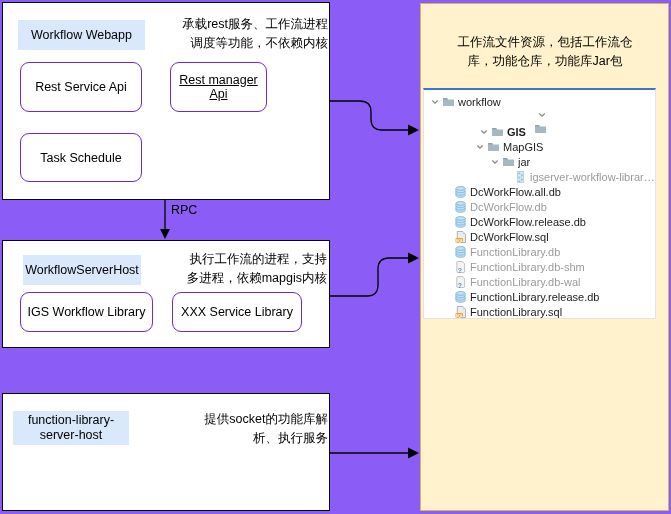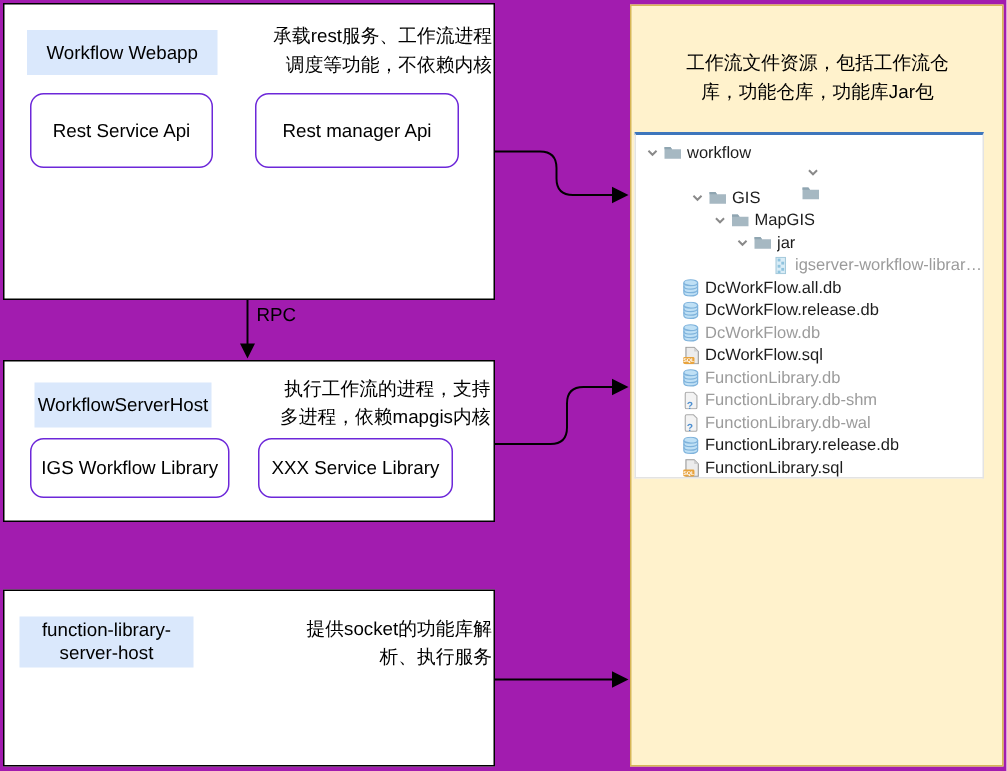--- a/index.html
+++ b/index.html
@@ -1,16 +1,16 @@
 <!DOCTYPE html>
 <html><head>
 <meta charset="utf-8">
 <style>
   html,body{margin:0;padding:0;background:#fff;}
-  .stage{position:relative;width:671px;height:514px;background:#a21caf;
+  .stage{position:relative;width:671px;height:514px;background:#8b5cf6;
          font-family:"Liberation Sans","DejaVu Sans",sans-serif;overflow:hidden;color:#000;}
   .outer-box{position:absolute;border:1px solid #000;background:#fff;box-sizing:border-box;}
   .chip{position:absolute;background:#DAE8FC;display:flex;align-items:center;justify-content:center;
         text-align:center;font-size:12.5px;line-height:15px;box-sizing:border-box;padding:1px 4px;}
   .desc{position:absolute;font-size:12.5px;line-height:19px;text-align:right;}
   .rbox{position:absolute;border:1px solid #6d28d9;border-radius:9px;background:#fff;
         display:flex;align-items:center;justify-content:center;font-size:12.5px;box-sizing:border-box;text-align:center;}
   .rpc-label{position:absolute;left:171px;top:203px;font-size:12.5px;}
   .panel{position:absolute;left:420px;top:3px;width:249px;height:508px;background:#FFF2CC;
          border:1px solid #D6B656;box-sizing:border-box;}
@@ -32,21 +32,22 @@
 
 <div class="stage">
 
   <div class="outer-box" style="left:2px;top:2px;width:328px;height:198px;"></div>
   <div class="chip" style="left:18px;top:20px;width:127px;height:30px;">Workflow  Webapp</div>
   <div class="desc" style="left:158px;top:15px;width:170px;">
     <span>承载rest服务、工作流进程</span><br>
     <span>调度等功能，不依赖内核</span>
   </div>
   <div class="rbox" style="left:20px;top:62px;width:122px;height:50px;">Rest Service Api</div>
-  <div class="rbox" style="left:170px;top:62px;width:136px;height:50px;">Rest manager Api</div>
+  <div class="rbox" style="left:170px;top:62px;width:97px;height:50px;text-decoration:underline;">Rest manager Api</div>
+  <div class="rbox" style="left:20px;top:133px;width:122px;height:49px;">Task Schedule</div>
 
   <div class="rpc-label">RPC</div>
 
   <div class="outer-box" style="left:2px;top:240px;width:328px;height:108px;"></div>
   <div class="chip" style="left:23px;top:255px;width:118px;height:30px;">WorkflowServerHost</div>
   <div class="desc" style="left:165px;top:250px;width:162px;">
     <span>执行工作流的进程，支持</span><br>
     <span>多进程，依赖mapgis内核</span>
   </div>
   <div class="rbox" style="left:20px;top:292px;width:133px;height:40px;">IGS Workflow Library</div>
@@ -86,21 +87,21 @@
           </svg>
         </span>
         <span class="ticon">
           <svg viewBox="0 0 14 12" width="13" height="11">
             <path d="M1 2.2 h4.3 l1.2 1.6 H13 v7 H1z" fill="#A6B8C2"></path>
             <path d="M1 2.2 h4.3 l1.2 1.6 H1z" fill="#8FA5B1"></path>
           </svg>
         </span>
         <span class="tlabel">FunctionLibrary</span>
       </div>
-      <div class="tree-row" style="padding-left: 35px;">
+      <div class="tree-row" style="padding-left: 54px; font-weight: bold;">
         <span class="chev">
           <svg viewBox="0 0 10 10" width="10" height="10">
             <polyline points="2.3,3.5 5,6.2 7.7,3.5" fill="none" stroke="#8a8a8a" stroke-width="1.3"></polyline>
           </svg>
         </span>
         <span class="ticon">
           <svg viewBox="0 0 14 12" width="13" height="11">
             <path d="M1 2.2 h4.3 l1.2 1.6 H13 v7 H1z" fill="#A6B8C2"></path>
             <path d="M1 2.2 h4.3 l1.2 1.6 H1z" fill="#8FA5B1"></path>
           </svg>
@@ -153,41 +154,41 @@
         <span class="spacer"></span>
         <span class="ticon">
           <svg viewBox="0 0 12 13" width="11" height="12">
             <path d="M1 2.6 v7.6 c0 1.2 2.2 2.1 5 2.1 s5 -0.9 5 -2.1 V2.6" fill="#BFE0F5" stroke="#7FB3DC" stroke-width="0.9"></path>
             <ellipse cx="6" cy="2.6" rx="5" ry="2.1" fill="#BFE0F5" stroke="#7FB3DC" stroke-width="0.9"></ellipse>
             <path d="M1 5.2 c0 1.2 2.2 2.1 5 2.1 s5 -0.9 5 -2.1 M1 7.8 c0 1.2 2.2 2.1 5 2.1 s5 -0.9 5 -2.1" fill="none" stroke="#7FB3DC" stroke-width="0.9"></path>
           </svg>
         </span>
         <span class="tlabel">DcWorkFlow.all.db</span>
       </div>
+      <div class="tree-row muted" style="padding-left: 20px;">
+        <span class="spacer"></span>
+        <span class="ticon">
+          <svg viewBox="0 0 12 13" width="11" height="12">
+            <path d="M1 2.6 v7.6 c0 1.2 2.2 2.1 5 2.1 s5 -0.9 5 -2.1 V2.6" fill="#BFE0F5" stroke="#7FB3DC" stroke-width="0.9"></path>
+            <ellipse cx="6" cy="2.6" rx="5" ry="2.1" fill="#BFE0F5" stroke="#7FB3DC" stroke-width="0.9"></ellipse>
+            <path d="M1 5.2 c0 1.2 2.2 2.1 5 2.1 s5 -0.9 5 -2.1 M1 7.8 c0 1.2 2.2 2.1 5 2.1 s5 -0.9 5 -2.1" fill="none" stroke="#7FB3DC" stroke-width="0.9"></path>
+          </svg>
+        </span>
+        <span class="tlabel">DcWorkFlow.db</span>
+      </div>
       <div class="tree-row" style="padding-left: 20px;">
         <span class="spacer"></span>
         <span class="ticon">
           <svg viewBox="0 0 12 13" width="11" height="12">
             <path d="M1 2.6 v7.6 c0 1.2 2.2 2.1 5 2.1 s5 -0.9 5 -2.1 V2.6" fill="#BFE0F5" stroke="#7FB3DC" stroke-width="0.9"></path>
             <ellipse cx="6" cy="2.6" rx="5" ry="2.1" fill="#BFE0F5" stroke="#7FB3DC" stroke-width="0.9"></ellipse>
             <path d="M1 5.2 c0 1.2 2.2 2.1 5 2.1 s5 -0.9 5 -2.1 M1 7.8 c0 1.2 2.2 2.1 5 2.1 s5 -0.9 5 -2.1" fill="none" stroke="#7FB3DC" stroke-width="0.9"></path>
           </svg>
         </span>
         <span class="tlabel">DcWorkFlow.release.db</span>
-      </div>
-      <div class="tree-row muted" style="padding-left: 20px;">
-        <span class="spacer"></span>
-        <span class="ticon">
-          <svg viewBox="0 0 12 13" width="11" height="12">
-            <path d="M1 2.6 v7.6 c0 1.2 2.2 2.1 5 2.1 s5 -0.9 5 -2.1 V2.6" fill="#BFE0F5" stroke="#7FB3DC" stroke-width="0.9"></path>
-            <ellipse cx="6" cy="2.6" rx="5" ry="2.1" fill="#BFE0F5" stroke="#7FB3DC" stroke-width="0.9"></ellipse>
-            <path d="M1 5.2 c0 1.2 2.2 2.1 5 2.1 s5 -0.9 5 -2.1 M1 7.8 c0 1.2 2.2 2.1 5 2.1 s5 -0.9 5 -2.1" fill="none" stroke="#7FB3DC" stroke-width="0.9"></path>
-          </svg>
-        </span>
-        <span class="tlabel">DcWorkFlow.db</span>
       </div>
       <div class="tree-row" style="padding-left: 20px;">
         <span class="spacer"></span>
         <span class="ticon">
           <svg viewBox="0 0 12 13" width="11" height="12">
             <path d="M2.5 0.5 h6 l3 3 v9 h-9z" fill="#ECECEC" stroke="#9a9a9a" stroke-width="0.8"></path>
             <path d="M8.5 0.5 l3 3 h-3z" fill="#cfcfcf"></path>
             <rect x="0.5" y="7.6" width="8.2" height="5" rx="1" fill="#E8A33D"></rect>
             <text x="4.6" y="11.5" font-size="4" fill="#ffffff" text-anchor="middle" font-weight="bold" font-family="sans-serif">SQL</text>
           </svg>

